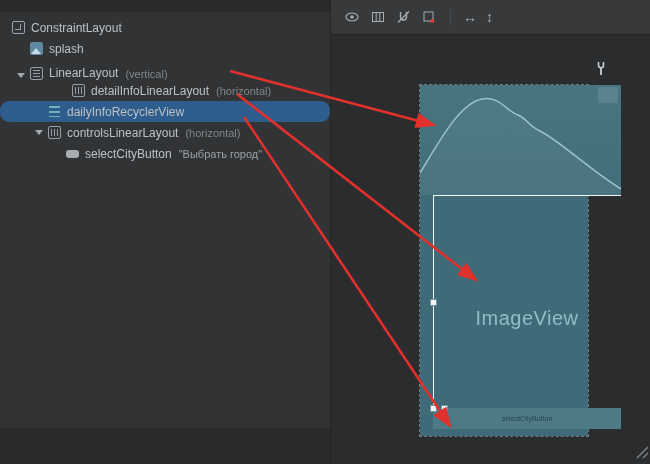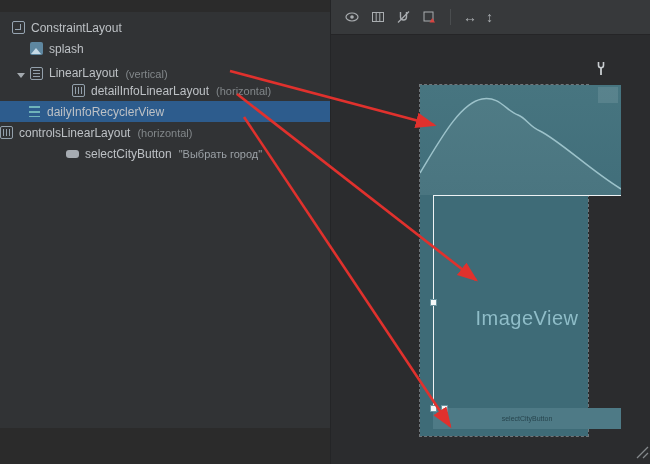--- a/index.html
+++ b/index.html
@@ -95,25 +95,25 @@
         <span class="chevron"></span>
         <span class="ic ic-linear-layout-vertical"></span>
         <span class="label">LinearLayout</span>
         <span class="meta">(vertical)</span>
       </div>
       <div class="tree-row" style="padding-left: 72px;">
         <span class="ic ic-linear-layout-horizontal"></span>
         <span class="label">detailInfoLinearLayout</span>
         <span class="meta">(horizontal)</span>
       </div>
-      <div class="tree-row selected" style="padding-left: 28px;">
+      <div class="tree-row selected" style="padding-left: 48px; border-radius: 9px;">
         <span class="ic ic-recycler-view"></span>
         <span class="label">dailyInfoRecyclerView</span>
       </div>
-      <div class="tree-row" style="">
+      <div class="tree-row" style="padding-left: 48px;">
         <span class="chevron"></span>
         <span class="ic ic-linear-layout-horizontal"></span>
         <span class="label">controlsLinearLayout</span>
         <span class="meta">(horizontal)</span>
       </div>
       <div class="tree-row" style="padding-left: 66px;">
         <span class="ic ic-button"></span>
         <span class="label">selectCityButton</span>
         <span class="meta value">"Выбрать город"</span>
       </div>

